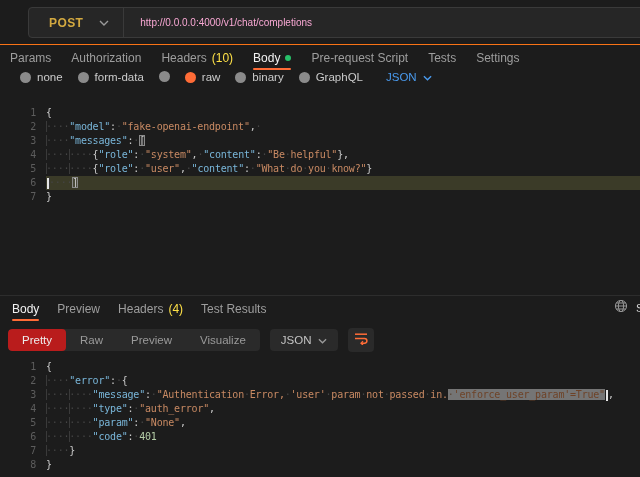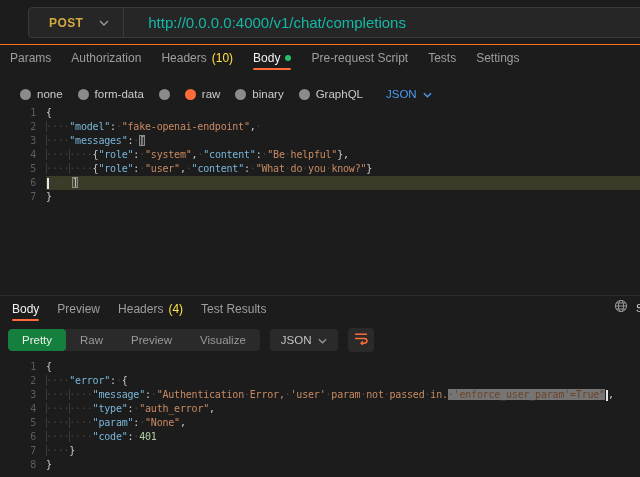--- a/index.html
+++ b/index.html
@@ -6,36 +6,36 @@
   body{width:640px;height:477px;background:#1c1c1c;overflow:hidden;position:relative;
        font-family:"Liberation Sans",sans-serif;color:#c9c9c9;-webkit-font-smoothing:antialiased}
 
   
   #header{position:absolute;top:0;left:0;right:0;height:44px;border-bottom:1px solid #f97316;background:#1c1c1c}
   #urlbar{position:absolute;top:7px;left:28px;right:-8px;height:29px;background:#262626;
           border:1px solid #3a3a3a;border-radius:4px;display:flex;align-items:center}
   .method{color:#d3a940;font-weight:700;font-size:12px;letter-spacing:.4px;padding:0 16px 0 20px}
   .method-chevron{margin-right:14px;display:flex;align-items:center}
   .vdiv{width:1px;align-self:stretch;background:#3a3a3a}
-  .url-text{margin-left:24px;font-size:15px;color:#14b8a6;white-space:nowrap}
+  .url-text{margin-left:16px;font-size:10px;color:#f9a8d4;white-space:nowrap}
 
   
   .tabrow{position:absolute;left:0;right:0;display:flex;align-items:stretch;font-size:12px;color:#9e9e9e}
   #req-tabs{top:44px;height:27px;padding-left:10px;gap:20px}
   #resp-tabs{top:295px;height:26px;padding-left:12px;gap:18px;border-top:1px solid #2d2d2d}
   .tab{display:flex;align-items:center;gap:5px;position:relative;cursor:pointer;white-space:nowrap}
   .tab.active{color:#f2f2f2}
   .tab.active::after{content:"";position:absolute;left:0;right:0;bottom:1px;height:2px;background:#ff6c37;border-radius:2px}
   .count{color:#fde047}
   .greendot{width:6px;height:6px;border-radius:50%;background:#27c069;display:inline-block}
   .resp-right{position:absolute;right:0;top:295px;height:26px;display:flex;align-items:center;gap:8px}
   .clip-status{width:4px;overflow:hidden;color:#d6d6d6;font-size:11px;white-space:nowrap}
 
   
-  #radio-row{position:absolute;top:71px;left:0;right:0;height:29px;display:flex;align-items:flex-end;
+  #radio-row{position:absolute;top:71px;left:0;right:0;height:29px;display:flex;align-items:flex-start;
              padding-left:20px;gap:15px;font-size:11.5px;color:#cbcbcb}
   .radio-item{display:flex;align-items:center;gap:6px;cursor:pointer;white-space:nowrap}
   .radio-dot{width:11px;height:11px;border-radius:50%;background:#8b8b8b}
   .radio-item.selected .radio-dot{background:#ff6c37}
   .lang-dd{display:flex;align-items:center;gap:6px;color:#4a9bef;margin-left:8px;font-size:11.5px;cursor:pointer}
 
   
   .editor{position:absolute;left:0;right:0;background:#1c1c1c;
           font-family:"DejaVu Sans Mono",monospace;font-size:10px;letter-spacing:-0.2px}
   #req-editor{top:100px;height:194px;padding-top:6px}
@@ -53,21 +53,21 @@
   .bm{outline:1px solid #8a8a8a;outline-offset:-1px;background:rgba(255,255,255,.07)}
   .sel{background:#757575;color:#6e4328}
   .sel.dots{color:#5a4636}
   .caret{display:inline-block;width:2px;height:11px;background:#e6e6e6;vertical-align:middle;margin-left:1px}
 
   
   #resp-toolbar{position:absolute;top:326px;left:0;right:0;height:28px;display:flex;align-items:center;
                 padding-left:8px;gap:10px}
   .seg-group{display:flex;background:#2a2a2a;border-radius:4px;overflow:hidden}
   .seg{padding:5px 14px;font-size:11.5px;color:#9a9a9a;cursor:pointer;border-radius:4px;white-space:nowrap}
-  .seg.active{background:#15803d;color:#ededed}
+  .seg.active{background:#b91c1c;color:#ededed}
   .json-btn{display:flex;align-items:center;gap:7px;background:#2a2a2a;border-radius:4px;
             padding:5px 11px;font-size:11.5px;color:#c4c4c4;cursor:pointer}
   .icon-btn{width:26px;height:24px;background:#2a2a2a;border-radius:4px;display:flex;
             align-items:center;justify-content:center;cursor:pointer}
 </style>
 </head>
 <body>
 
 <div id="header">
   <div id="urlbar">

